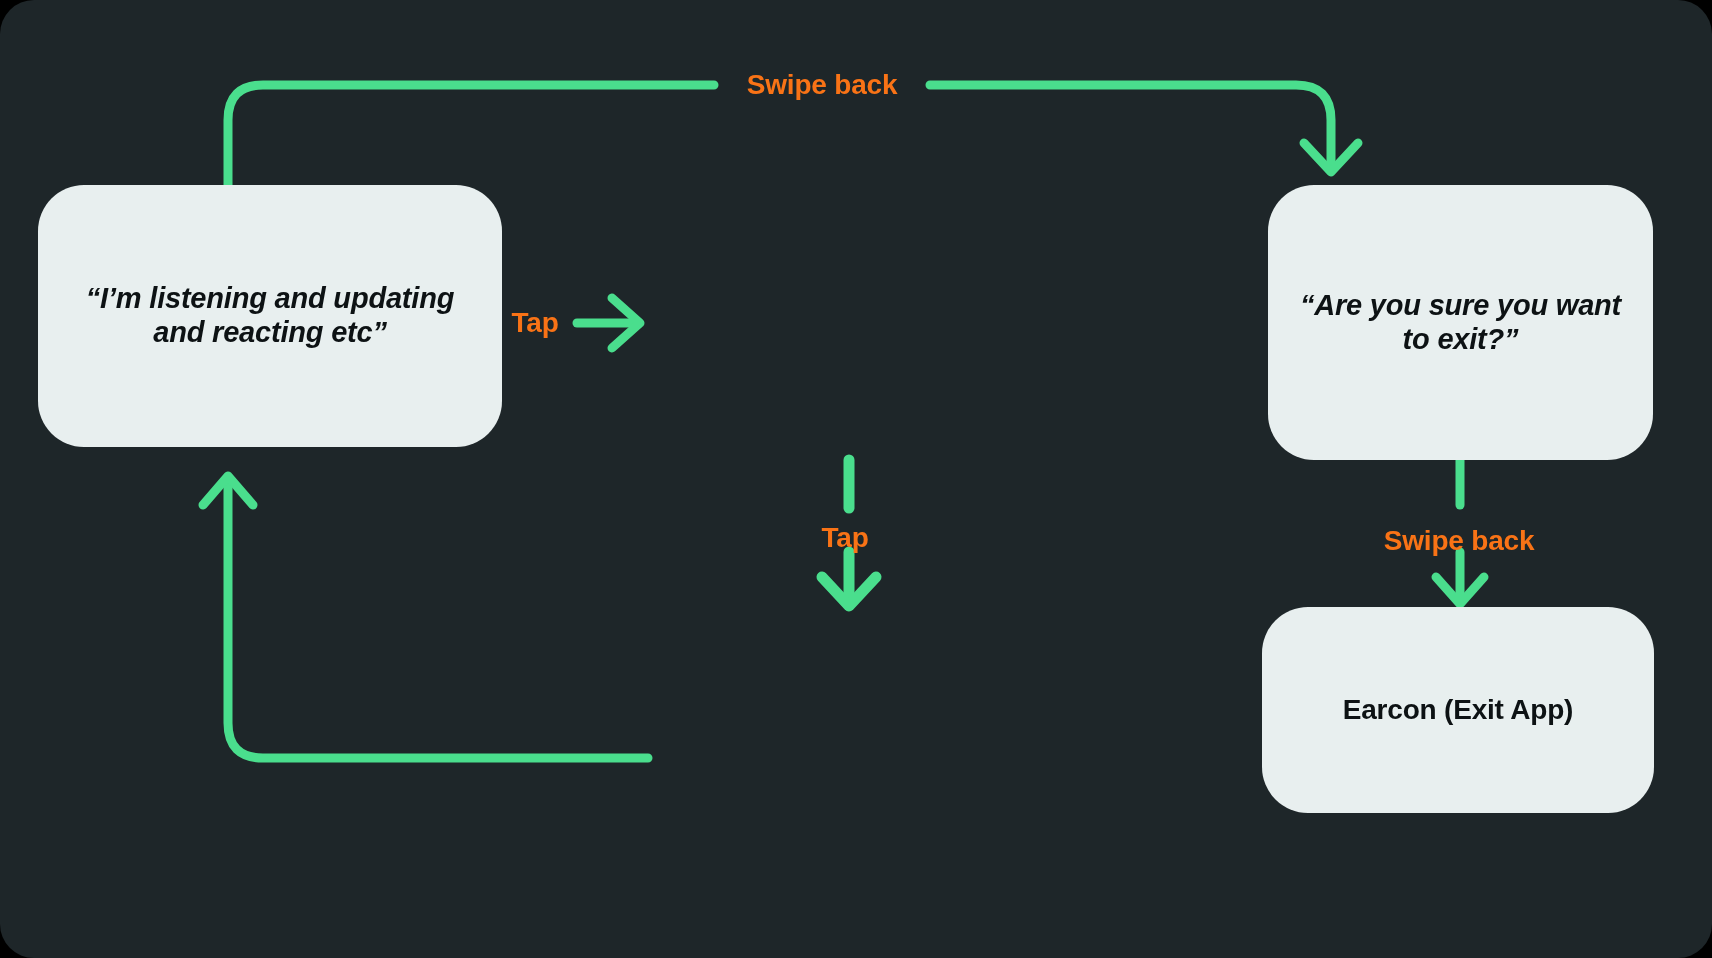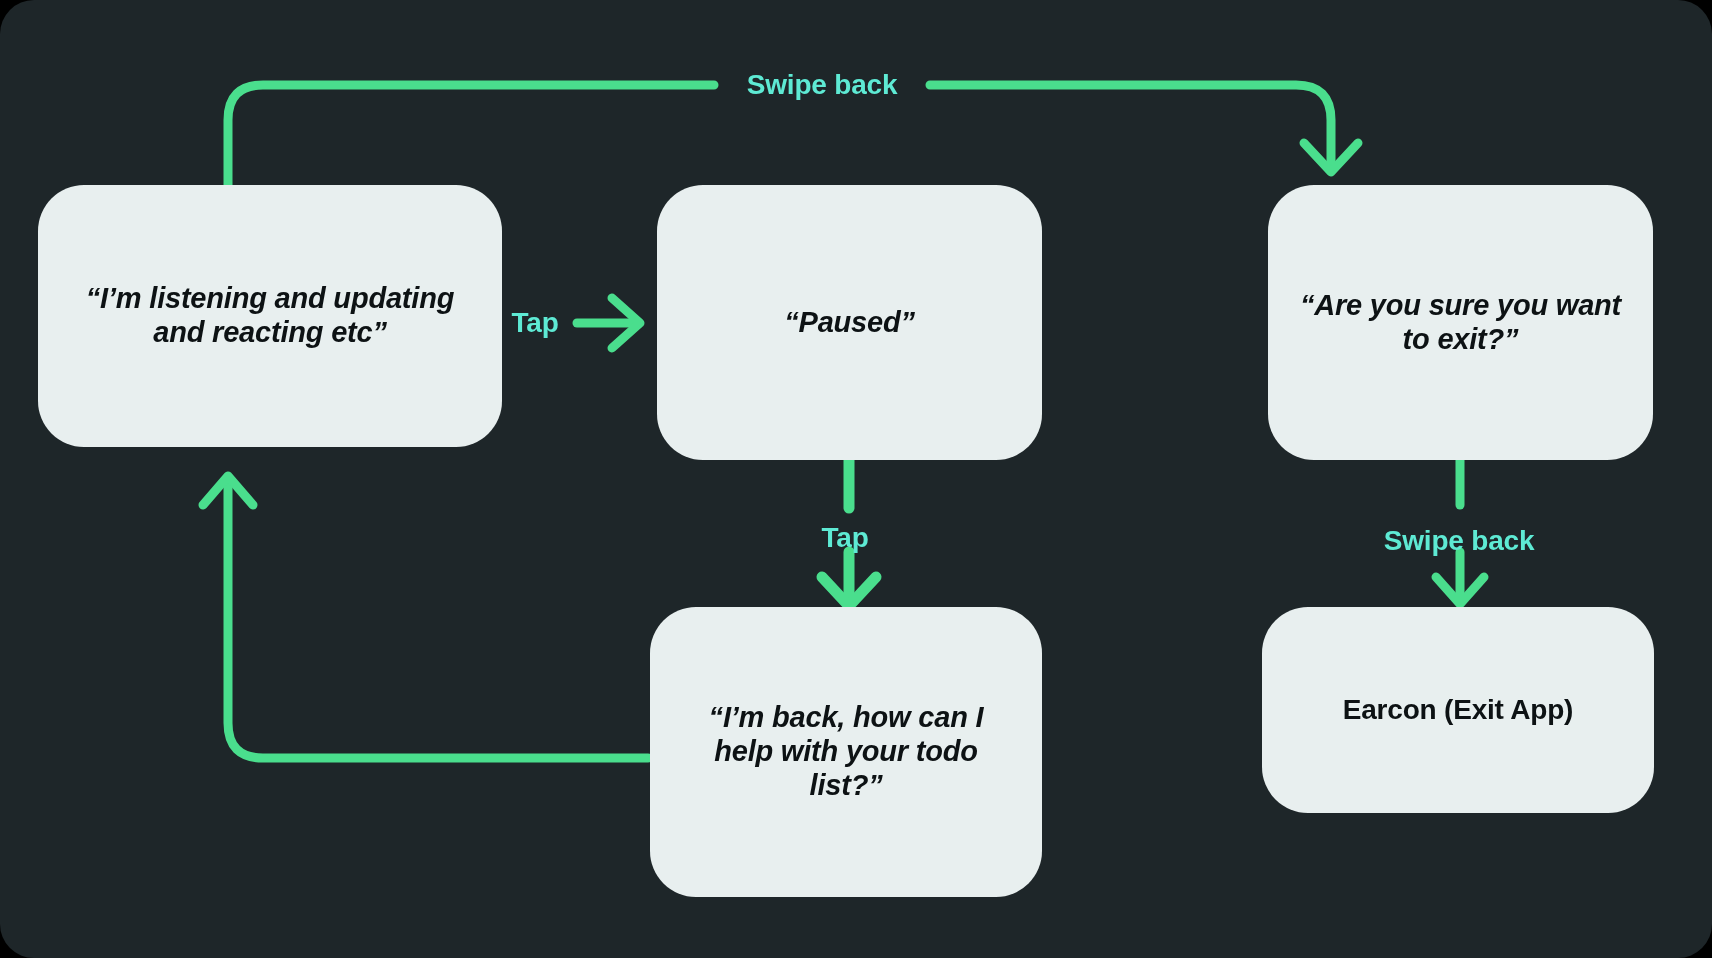--- a/index.html
+++ b/index.html
@@ -46,21 +46,21 @@
     line-height: 1.17;
     text-align: center;
     letter-spacing: -0.2px;
   }
   .node-label.plain {
     font-style: normal;
     font-size: 28px;
   }
   .edge-label {
     position: absolute;
-    color: #5eead4;
+    color: #f97316;
     font-weight: bold;
     font-size: 28px;
     letter-spacing: -0.2px;
     white-space: nowrap;
     transform: translate(-50%, -50%);
   }
 </style>
 </head>
 <body>
 
@@ -95,31 +95,25 @@
     <g>
       <path d="M 648 758 L 263 758 Q 228 758 228 723 L 228 480" fill="none" stroke="#4ade8d" stroke-width="9" stroke-linecap="round"></path>
       <path d="M 203 505 L 228 476 L 253 505" fill="none" stroke="#4ade8d" stroke-width="9" stroke-linecap="round" stroke-linejoin="round"></path>
     </g>
   </svg>
 
   <div class="node" style="left:38px; top:185px; width:464px; height:262px;">
     <span class="node-label">“I’m listening and updating and reacting etc”</span>
   </div>
 
-  <div class="node" style="left:657px; top:185px; width:385px; height:275px;">
-    <span class="node-label">“Paused”</span>
-  </div>
 
   <div class="node" style="left:1268px; top:185px; width:385px; height:275px;">
     <span class="node-label">“Are you sure you want to exit?”</span>
   </div>
 
-  <div class="node" style="left:650px; top:607px; width:392px; height:290px;">
-    <span class="node-label">“I’m back, how can I help with your todo list?”</span>
-  </div>
 
   <div class="node" style="left:1262px; top:607px; width:392px; height:206px;">
     <span class="node-label plain">Earcon (Exit App)</span>
   </div>
 
   <div class="edge-label" style="left:822px; top:85px;">Swipe back</div>
 
   <div class="edge-label" style="left:535px; top:323px;">Tap</div>
 
   <div class="edge-label" style="left:845px; top:538px;">Tap</div>

